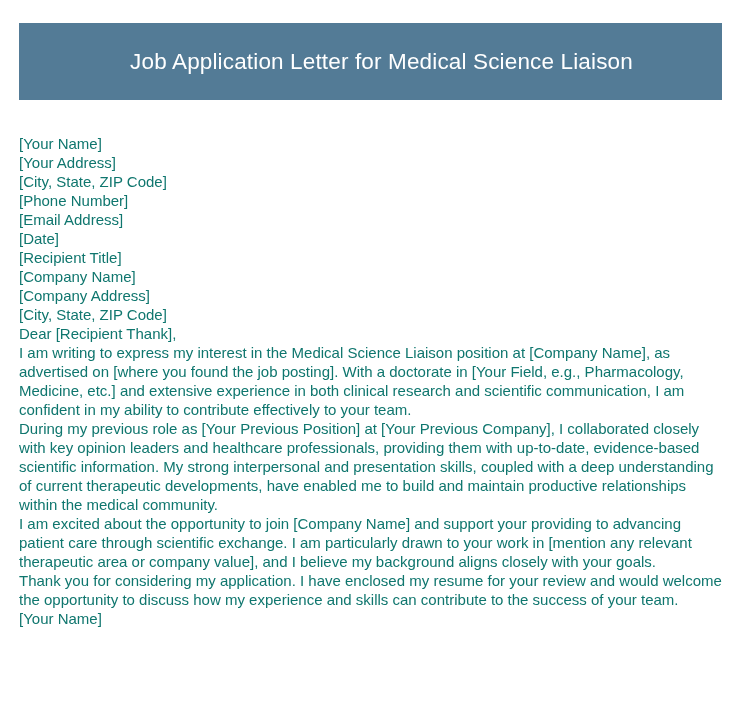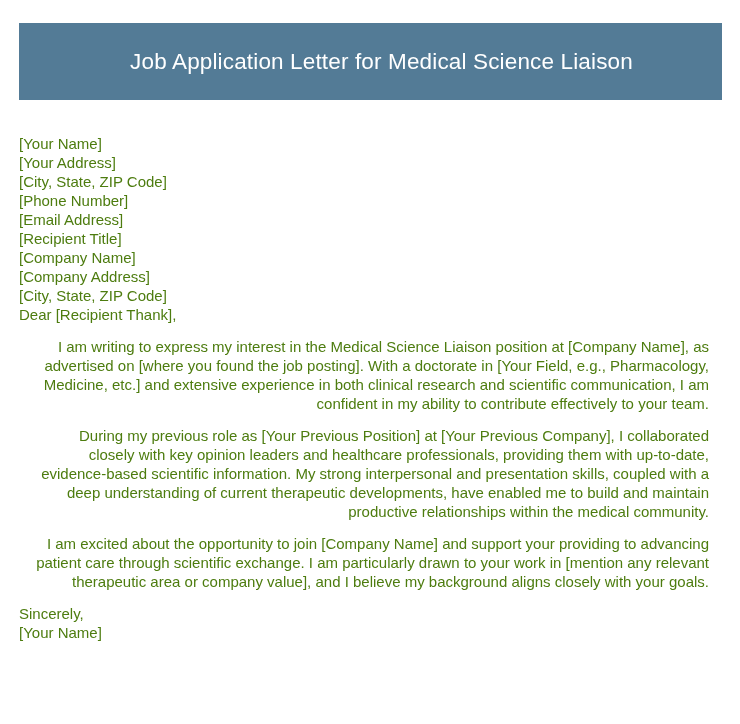--- a/index.html
+++ b/index.html
@@ -45,34 +45,33 @@
     text-align: center;
     white-space: nowrap;
   }
 
   
   .letter-body {
     position: absolute;
     left: 19px;
     top: 134px;
     width: 703px;
-    color: #4d7c0f;
+    color: #0f766e;
     font-size: 15px;
     line-height: 19px;
     text-align: left;
   }
   .letter-line {
     margin: 0;
     padding: 0;
     white-space: normal;
   }
   .letter-para {
-    margin: 13px;
+    margin: 0;
     padding: 0;
-    text-align: right;
   }
 </style>
 </head>
 <body>
 
 <div id="doc">
 
   <div class="header-banner">
     <div class="header-title">Job Application Letter for Medical Science Liaison</div>
   </div>
@@ -80,32 +79,33 @@
   <div class="letter-body">
 
     <div>
       <div class="letter-line">[Your Name]</div>
       <div class="letter-line">[Your Address]</div>
       <div class="letter-line">[City, State, ZIP Code]</div>
       <div class="letter-line">[Phone Number]</div>
       <div class="letter-line">[Email Address]</div>
     </div>
 
+    <div class="letter-line">[Date]</div>
 
     <div>
       <div class="letter-line">[Recipient Title]</div>
       <div class="letter-line">[Company Name]</div>
       <div class="letter-line">[Company Address]</div>
       <div class="letter-line">[City, State, ZIP Code]</div>
     </div>
 
     <div class="letter-line">Dear [Recipient Thank],</div>
 
     <p class="letter-para">I am writing to express my interest in the Medical Science Liaison position at [Company Name], as advertised on [where you found the job posting]. With a doctorate in [Your Field, e.g., Pharmacology, Medicine, etc.] and extensive experience in both clinical research and scientific communication, I am confident in my ability to contribute effectively to your team.</p>
     <p class="letter-para">During my previous role as [Your Previous Position] at [Your Previous Company], I collaborated closely with key opinion leaders and healthcare professionals, providing them with up-to-date, evidence-based scientific information. My strong interpersonal and presentation skills, coupled with a deep understanding of current therapeutic developments, have enabled me to build and maintain productive relationships within the medical community.</p>
     <p class="letter-para">I am excited about the opportunity to join [Company Name] and support your providing to advancing patient care through scientific exchange. I am particularly drawn to your work in [mention any relevant therapeutic area or company value], and I believe my background aligns closely with your goals.</p>
+    <p class="letter-para">Thank you for considering my application. I have enclosed my resume for your review and would welcome the opportunity to discuss how my experience and skills can contribute to the success of your team.</p>
 
-    <div class="letter-line">Sincerely,</div>
     <div class="letter-line">[Your Name]</div>
 
   </div>
 
 </div>
 
 </body></html>

